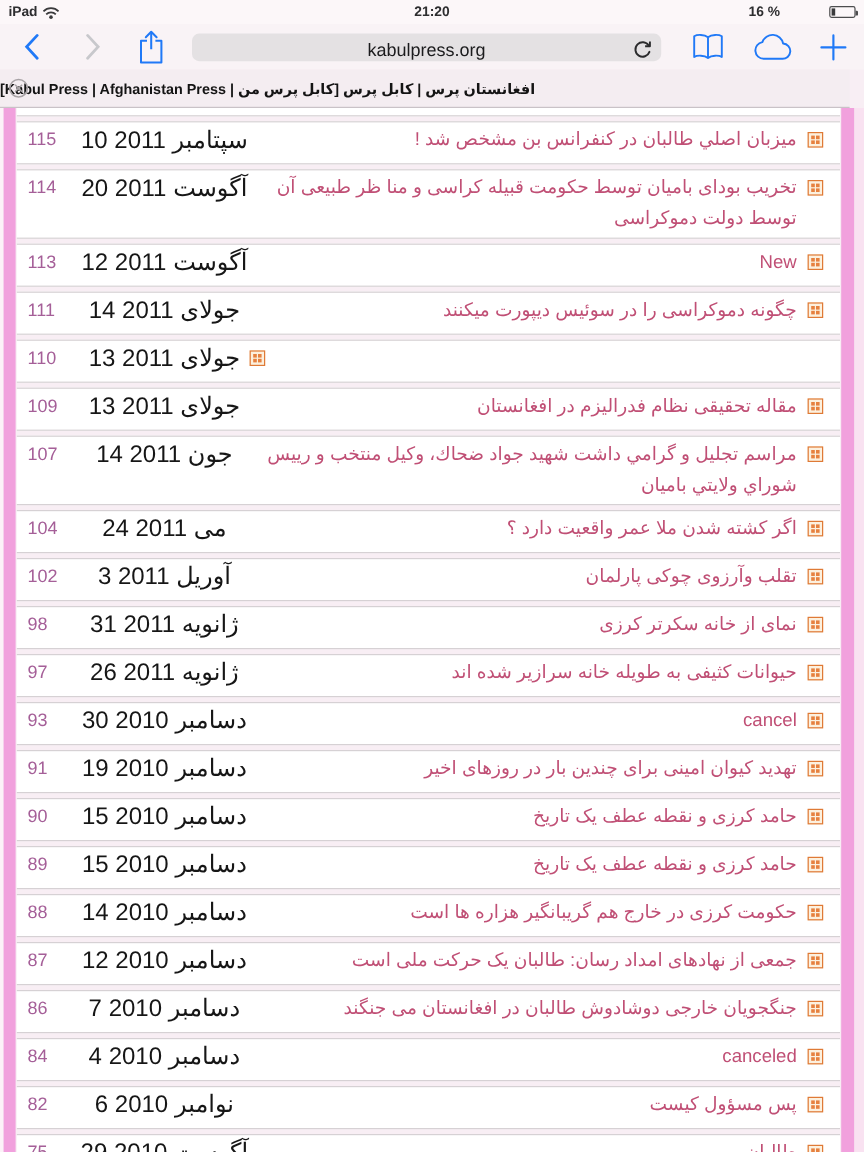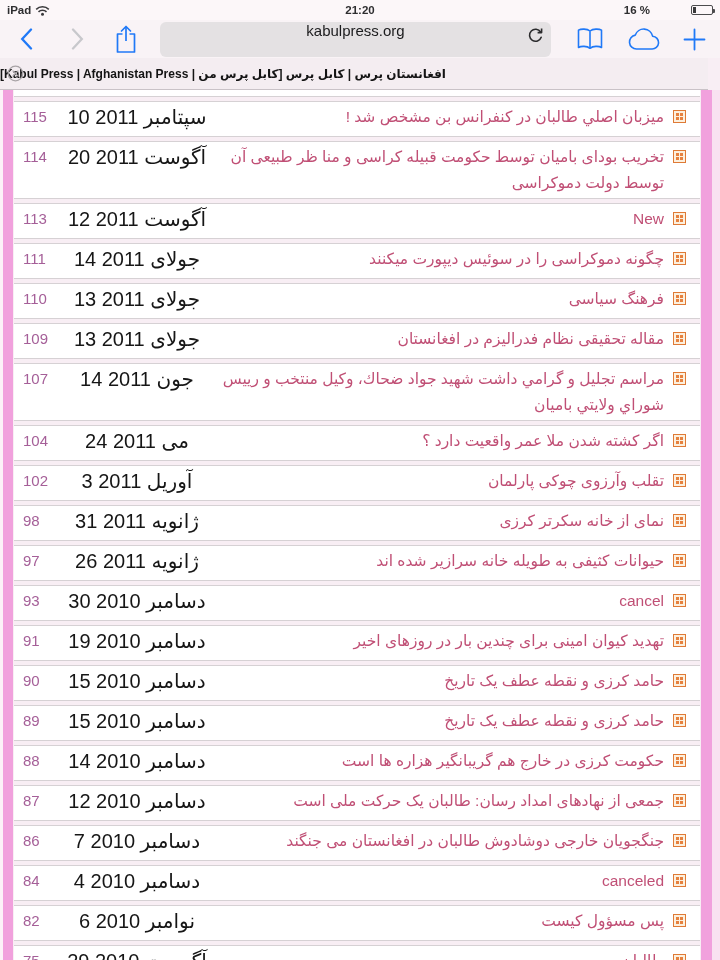--- a/index.html
+++ b/index.html
@@ -14,22 +14,22 @@
   .sb-right{justify-content:flex-end;gap:41px;}
   .sb-time{flex:1;text-align:center;}
   .batt{position:relative;width:22px;height:10px;border:1px solid #4c4c4e;border-radius:2px;box-sizing:border-box;}
   .batt:after{content:"";position:absolute;right:-3px;top:2.5px;width:2px;height:4px;background:#4c4c4e;border-radius:0 1px 1px 0;}
   .batt-fill{position:absolute;left:1px;top:1px;bottom:1px;background:#3a3a3c;}
 
   
   .toolbar{position:absolute;top:20px;left:0;right:0;height:38px;background:#f9f3f6;
            display:flex;align-items:center;padding:0 14px 0 20px;box-sizing:border-box;}
   .tb-btn{flex:none;display:flex;align-items:center;justify-content:center;}
-  .url-field{flex:1;height:35px;margin:0 10px;background:#e4e1e3;border-radius:6px;position:relative;
-             display:flex;align-items:flex-start;justify-content:center;font-size:15px;color:#1b1b1d;}
+  .url-field{flex:1;height:23px;margin:0 10px;background:#e4e1e3;border-radius:6px;position:relative;
+             display:flex;align-items:flex-end;justify-content:center;font-size:15px;color:#1b1b1d;}
   .reload{position:absolute;right:7px;top:5px;}
   .mR38{margin-right:38px;} .mR30{margin-right:30px;} .mR12{margin-right:12px;}
   .mL14{margin-left:14px;} .mL22{margin-left:22px;}
 
   
   .tab-bar{position:absolute;top:58px;left:0;right:12px;height:31px;background:#f4edf1;
            border-bottom:1px solid #c9c2c7;display:flex;align-items:center;justify-content:flex-start;}
   .tab-title{font-size:12px;font-weight:700;color:#141414;direction:ltr;unicode-bidi:embed;}
   .tab-close{position:absolute;left:7px;top:7px;}
 
@@ -195,21 +195,20 @@
               <span></span>
               <span></span>
               <span></span>
             </div>
     </div>
   </div>
 
   <div class="row">
     <div class="num">110</div>
     <div class="date">13 جولای 2011</div>
-    <div class="title">فرهنگ سیاسی</div>
     <div class="icon-cell">
       <div class="grid-icon">
               <span></span>
               <span></span>
               <span></span>
               <span></span>
             </div>
     </div>
   </div>
 

